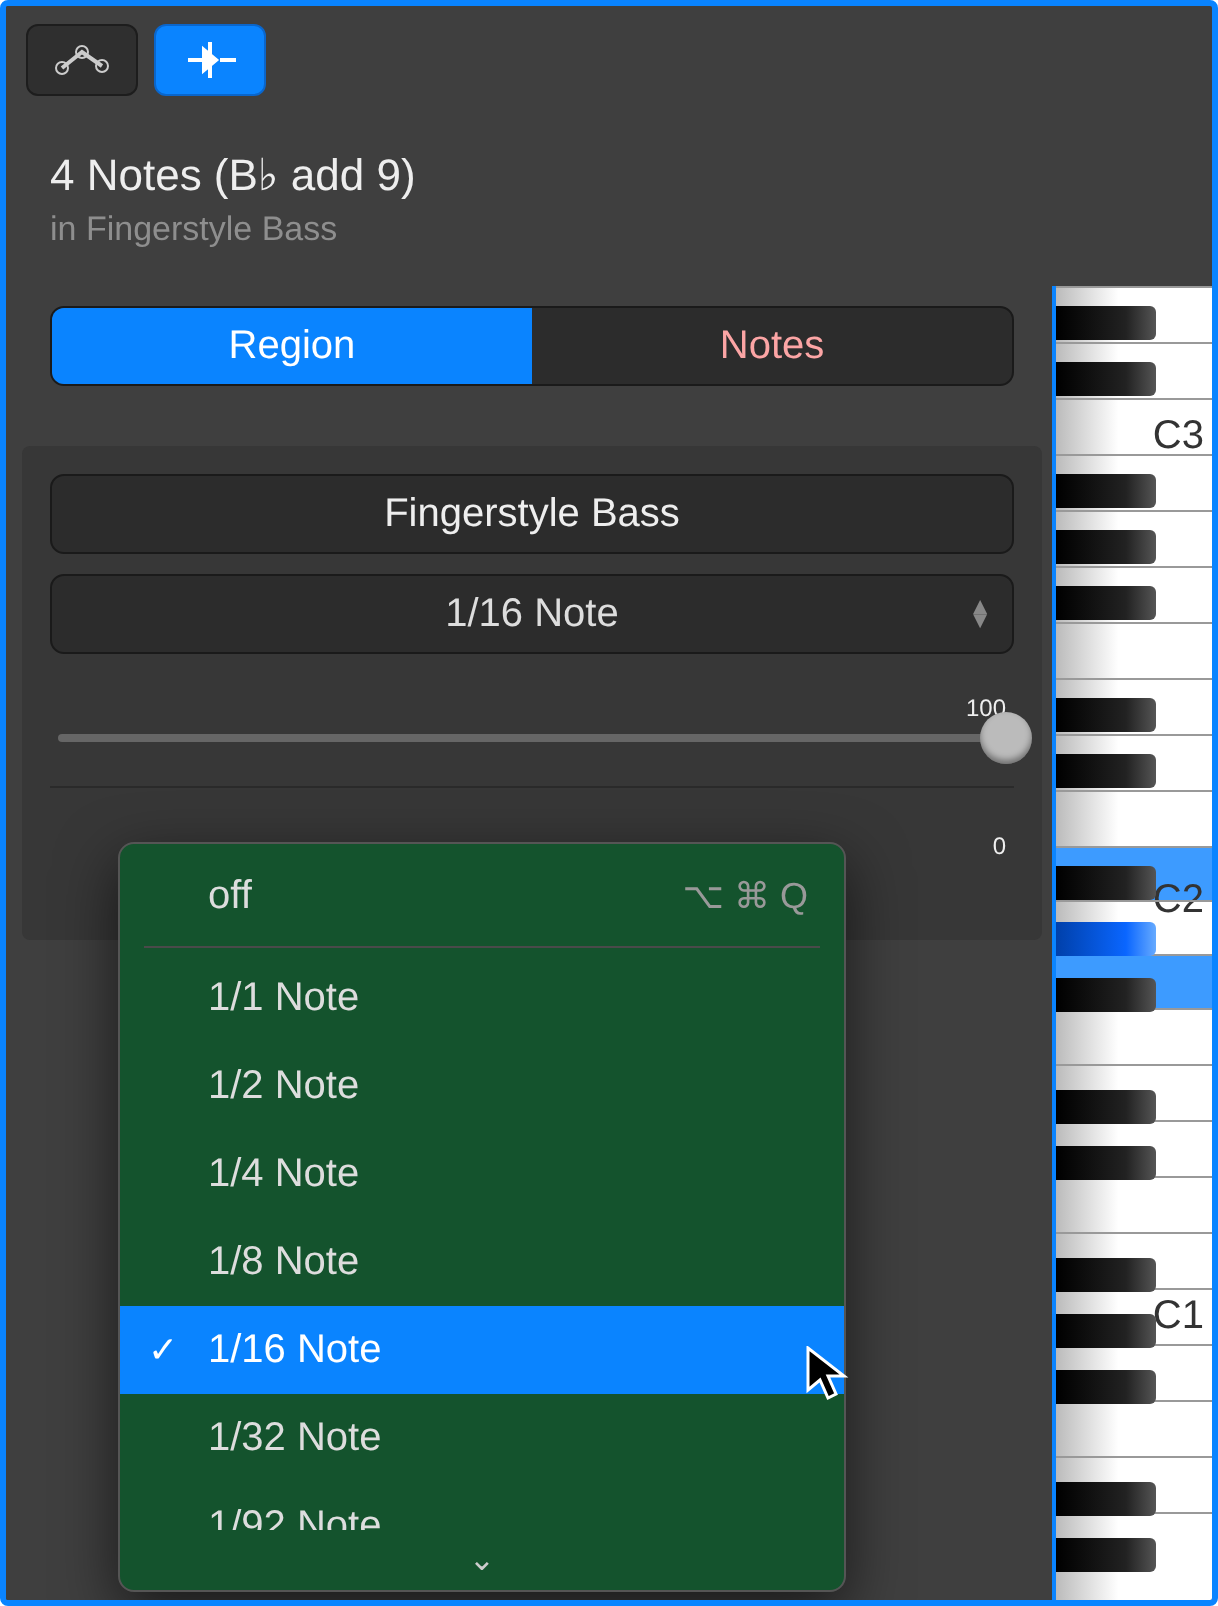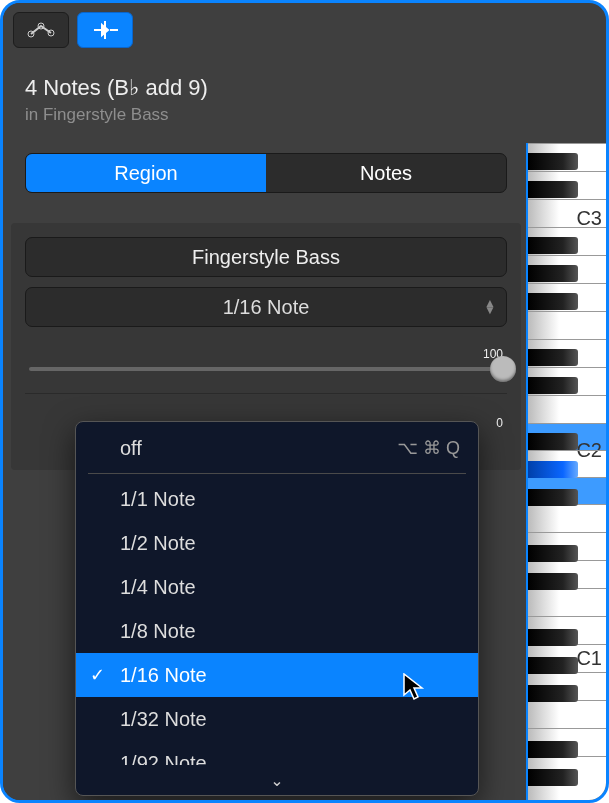--- a/index.html
+++ b/index.html
@@ -2,21 +2,21 @@
 <html><head>
 <meta charset="utf-8">
 <style>
   * { box-sizing: border-box; margin: 0; padding: 0; font-family: -apple-system, "Helvetica Neue", Arial, sans-serif; }
   body { background: #fff; }
   .window {
     position: relative;
     width: 609px; height: 803px;
     background: #3f3f3f;
     border: 3px solid #0a84ff;
-    border-radius: 20px;
+    border-radius: 4px;
     overflow: hidden;
   }
   .left-pane {
     position: absolute;
     left: 0; top: 0;
     width: 526px; height: 100%;
     background: #3f3f3f;
   }
   .toolbar {
     height: 54px;
@@ -47,21 +47,21 @@
     height: 40px;
     background: #2c2c2c;
     border: 1px solid #1a1a1a;
     border-radius: 7px;
     display: flex;
     overflow: hidden;
   }
   .seg div {
     flex: 1;
     display: flex; align-items: center; justify-content: center;
-    font-size: 20px; color: #ffffff;
+    font-size: 20px; color: #fca5a5;
   }
   .seg div.sel { background: #0a84ff; color: #fff; font-weight: 500; text-align: right; }
 
   .inset {
     margin: 30px 8px 0 8px;
     padding: 14px 14px 40px 14px;
     background: #373737;
     border-radius: 4px;
   }
   .region-name {
@@ -106,23 +106,23 @@
     position: absolute; top: 50%; transform: translate(-50%,-50%);
     width: 26px; height: 26px; border-radius: 50%;
     background: #bbb; box-shadow: inset 0 -2px 3px rgba(0,0,0,.4);
   }
 
   .sep { margin: 22px 0; height: 1px; background: #2a2a2a; }
 
   
   .menu {
     position: absolute;
-    left: 72px; top: 418px;
-    width: 404px;
-    background: #0f172a;
+    left: 56px; top: 418px;
+    width: 364px;
+    background: #14532d;
     border: 1px solid #555;
     border-radius: 8px;
     box-shadow: 0 10px 30px rgba(0,0,0,.6);
     padding: 4px 0 0 0;
     color: #ddd;
   }
   .menu-row {
     height: 44px;
     padding: 0 18px 0 44px;
     display: flex; align-items: center;

